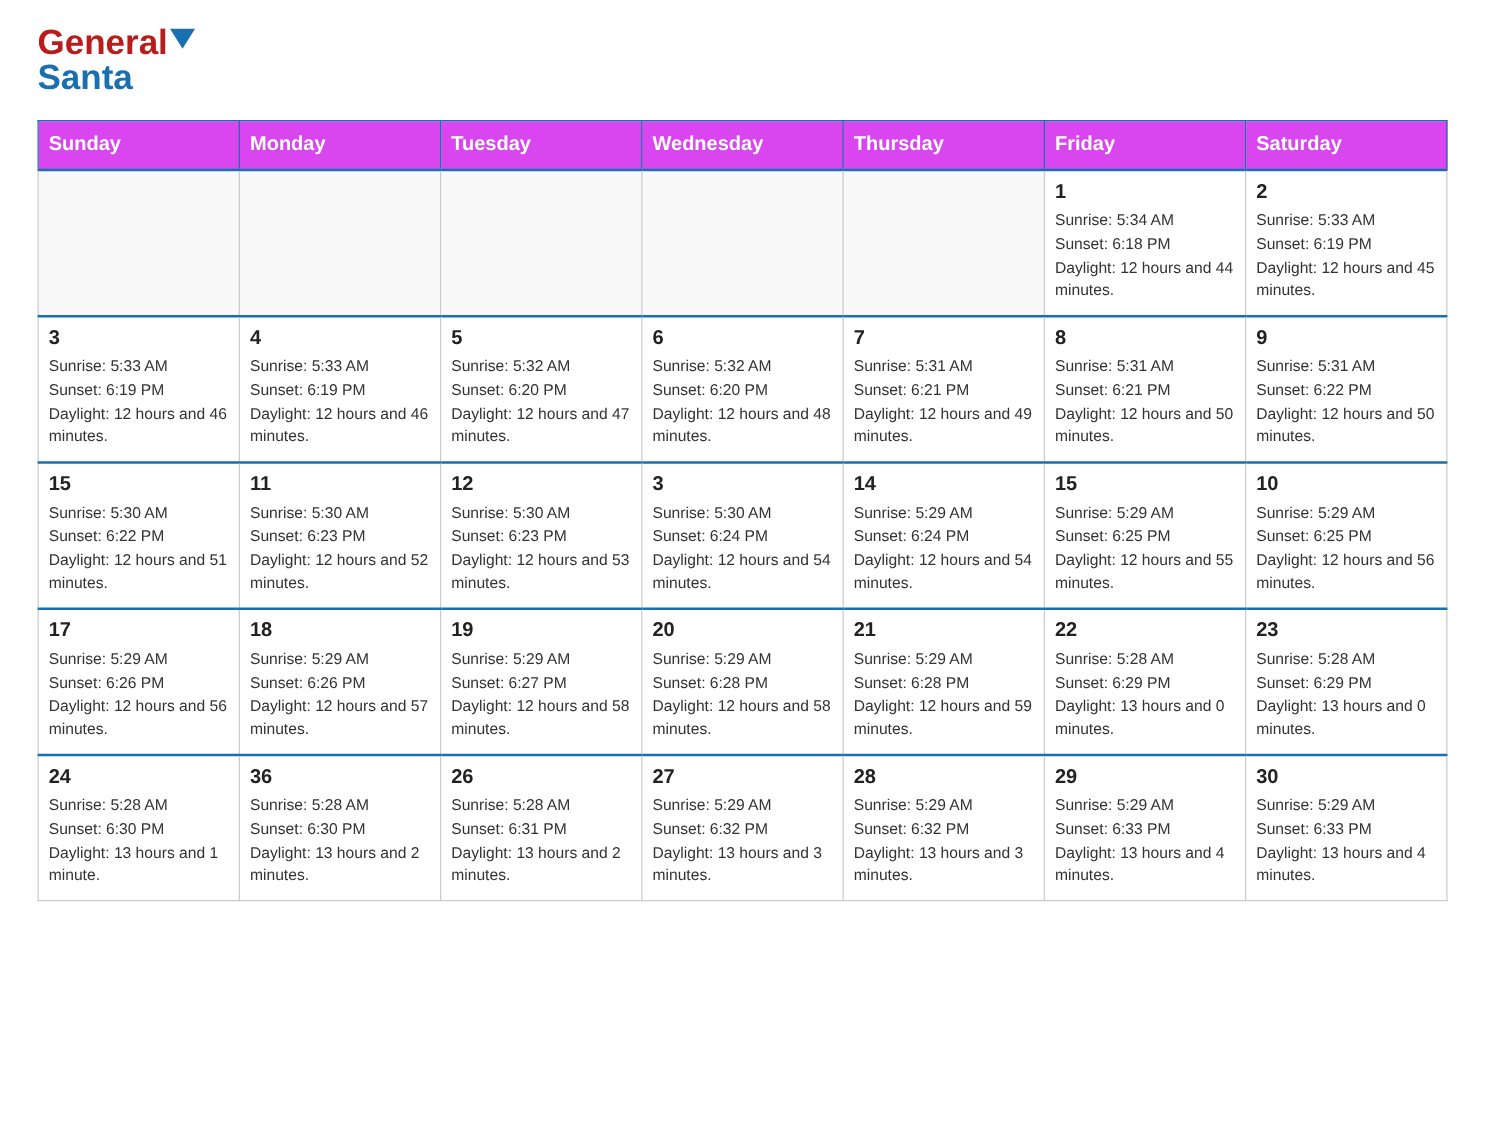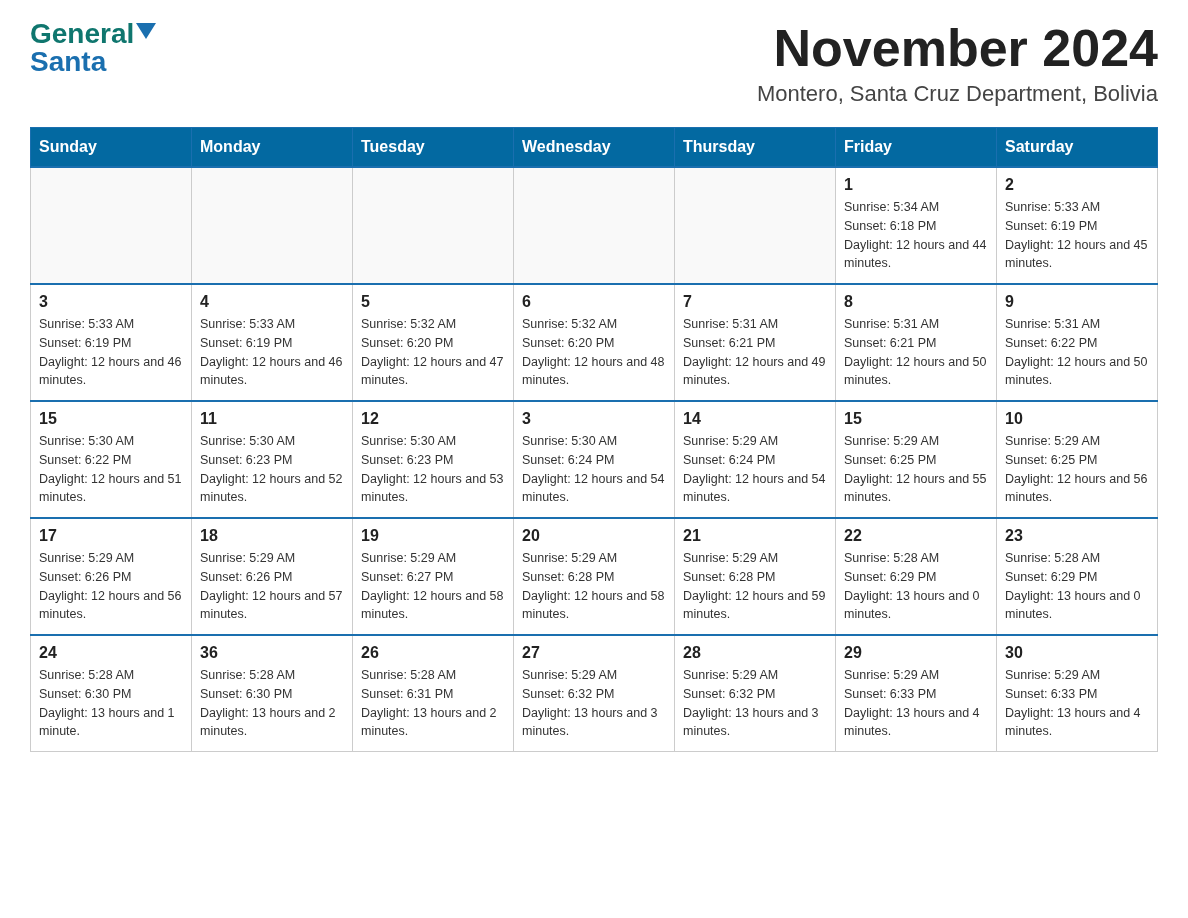--- a/index.html
+++ b/index.html
@@ -18,21 +18,21 @@
       margin-bottom: 20px;
     }
     .logo {
       display: flex;
       align-items: flex-end;
       gap: 2px;
     }
     .logo-general {
       font-size: 28px;
       font-weight: bold;
-      color: #0f766e;
+      color: #b91c1c;
     }
     .logo-triangle {
       width: 0;
       height: 0;
       border-left: 10px solid transparent;
       border-right: 10px solid transparent;
       border-top: 16px solid #1a6faf;
       margin-bottom: 6px;
       margin-left: 2px;
     }
@@ -63,21 +63,21 @@
       font-size: 22px;
       color: #444;
       margin-top: 4px;
     }
     .calendar {
       width: 100%;
       border-collapse: collapse;
       border: 1px solid #aaa;
     }
     .calendar th {
-      background-color: #0369a1;
+      background-color: #d946ef;
       color: #fff;
       font-size: 16px;
       font-weight: bold;
       padding: 10px 8px;
       text-align: left;
       border: 1px solid #1a6faf;
     }
     .calendar td {
       width: 14.28%;
       vertical-align: top;
@@ -111,24 +111,20 @@
 <div class="header">
   <div class="logo">
     <div class="logo-text-group">
       <div class="logo-line1">
         <span class="logo-general">General</span>
         <div class="logo-triangle"></div>
       </div>
       <div class="logo-line2">Santa</div>
     </div>
   </div>
-  <div class="title-group">
-    <div class="month-title">November 2024</div>
-    <div class="location-title">Montero, Santa Cruz Department, Bolivia</div>
-  </div>
 </div>
 
 <table class="calendar">
   <thead>
     <tr>
     <th>Sunday</th>
         <th>Monday</th>
         <th>Tuesday</th>
         <th>Wednesday</th>
         <th>Thursday</th>

